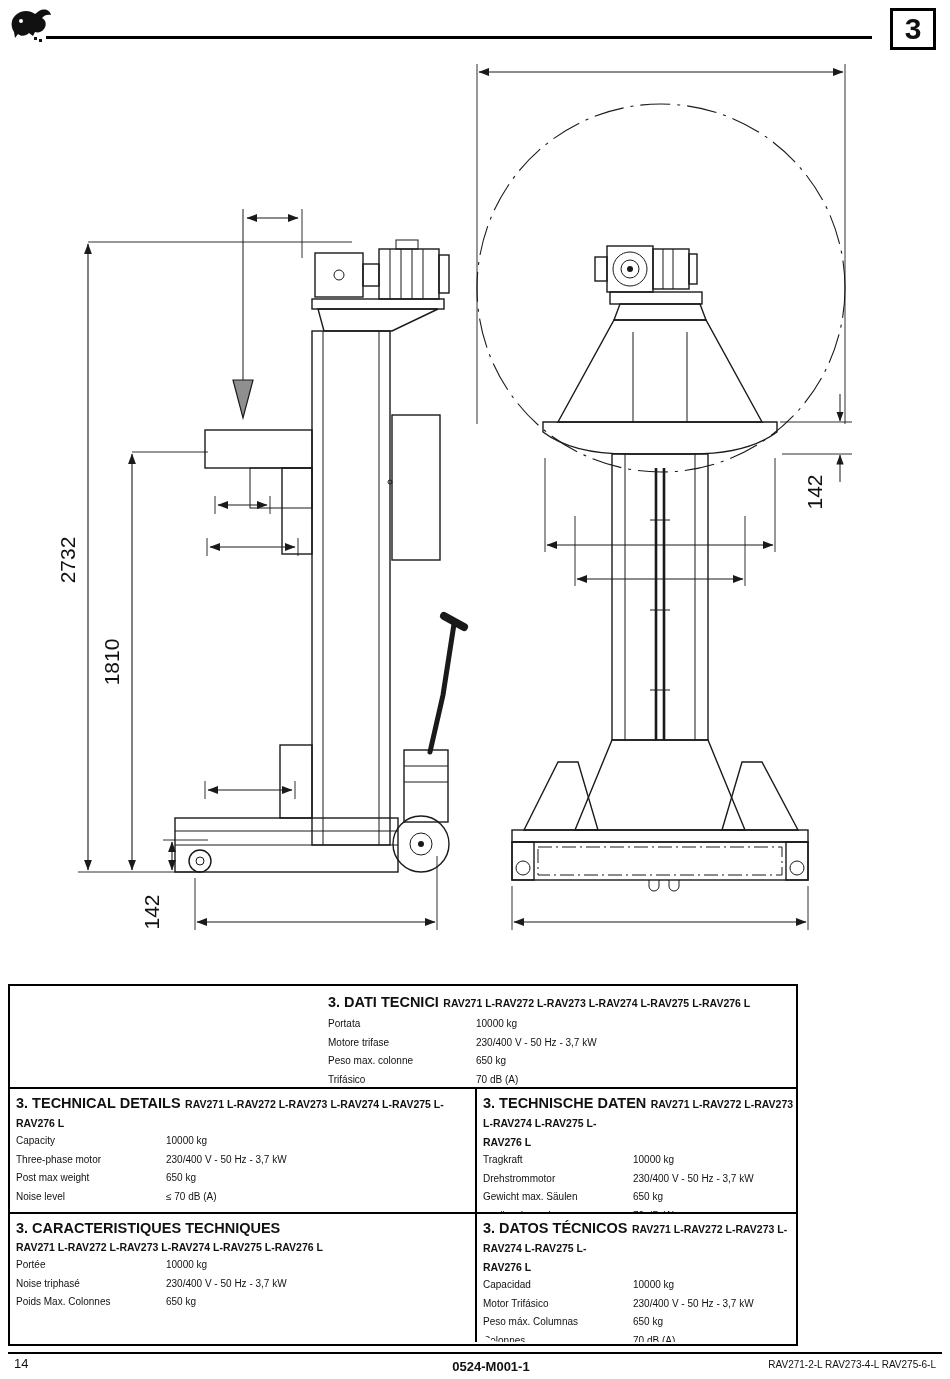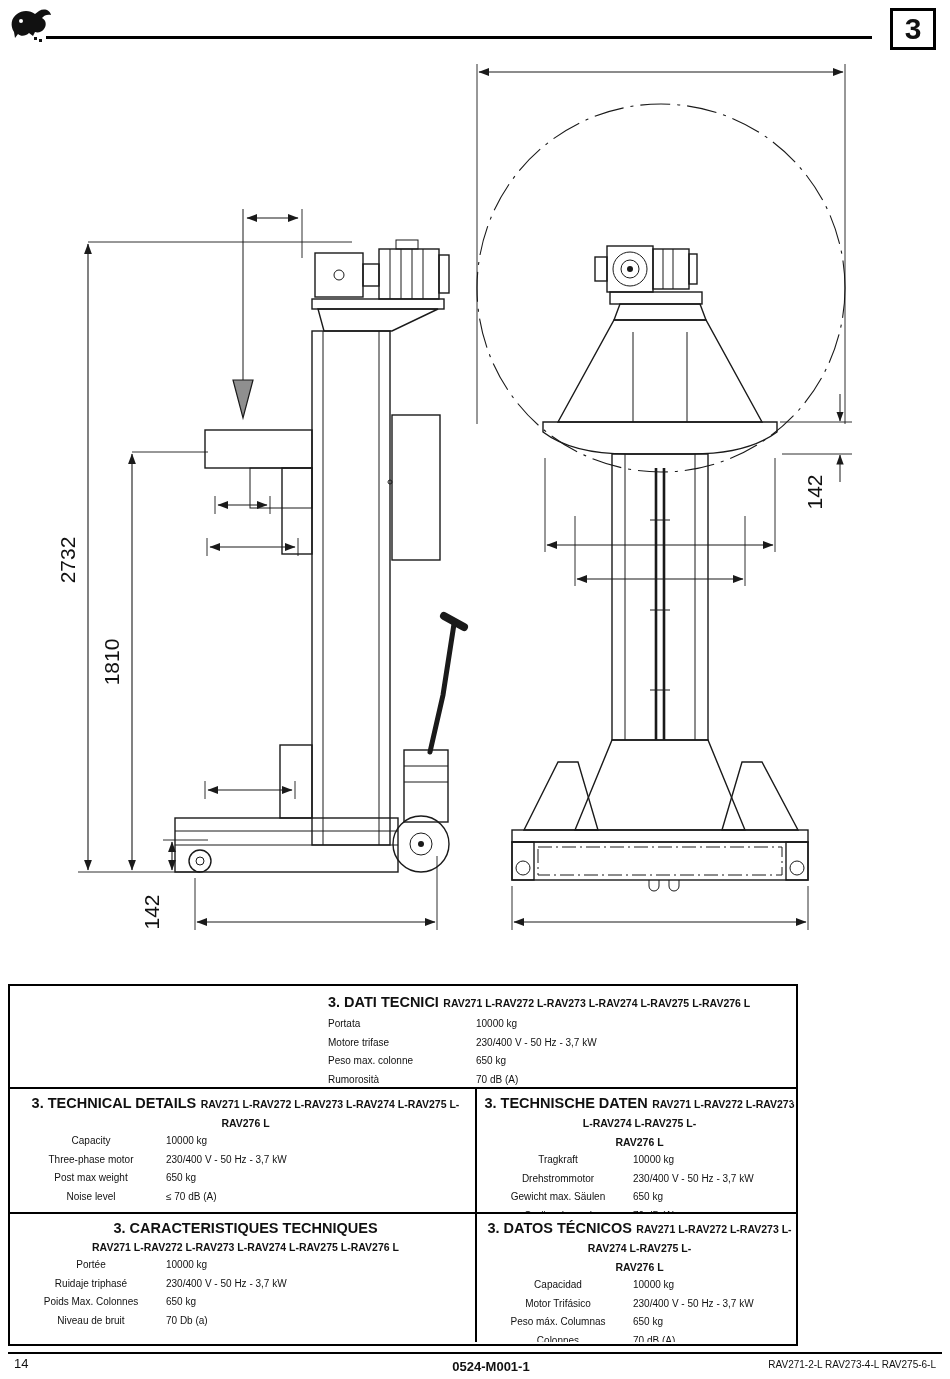--- a/index.html
+++ b/index.html
@@ -20,21 +20,21 @@
   .ext  { stroke:#1a1a1a; stroke-width:0.9; }
   .dim  { fill:none; stroke:#1a1a1a; stroke-width:1.1; marker-start:url(#daS); marker-end:url(#daE); }
   .dimtext { font-family:"Liberation Sans", sans-serif; font-size:21px; fill:#111; }
 
   
   .spec-box { position:absolute; left:8px; top:984px; width:790px; height:362px; border:2px solid #000; background:#fff; }
   .sec-it   { height:103px; border-bottom:2px solid #000; padding:7px 8px 0 318px; overflow:hidden; }
   .sec-duo  { display:flex; }
   .sec-mid  { height:125px; border-bottom:2px solid #000; }
   .sec-bot  { height:128px; }
-  .col      { overflow:hidden; padding:5px 0 0 6px;text-align:center; }
+  .col      { overflow:hidden; padding:5px 0 0 6px; }
   .col-left { width:467px; border-right:2px solid #000; }
   .col-right{ flex:1; padding-left:6px;border-radius:24px; }
   .sec-title { font-weight:bold; font-size:14.5px; }
   .sec-models { font-weight:bold; font-size:10.5px; }
   .titleline { margin-bottom:3px; line-height:17px; }
   .modelline { line-height:14px; margin-bottom:2px; }
   .spec-row { display:flex; font-size:10px; line-height:18.5px; }
   .spec-label { width:150px; flex:none; }
   .sec-it .spec-label { width:148px; }
 
@@ -246,21 +246,21 @@
       </div>
       <div class="spec-row">
         <span class="spec-label">Motore trifase</span>
         <span class="spec-value">230/400 V - 50 Hz - 3,7 kW</span>
       </div>
       <div class="spec-row">
         <span class="spec-label">Peso max. colonne</span>
         <span class="spec-value">650 kg</span>
       </div>
       <div class="spec-row">
-        <span class="spec-label">Rumorosità</span>
+        <span class="spec-label">Trifásico</span>
         <span class="spec-value">70 dB (A)</span>
       </div>
     </section>
 
     <div class="sec-duo sec-mid">
       <section class="col col-left">
         <div class="titleline">
           <span class="sec-title">3. TECHNICAL DETAILS</span>
           <span class="sec-models">RAV271 L-RAV272 L-RAV273 L-RAV274 L-RAV275 L-</span>
         </div>
@@ -311,30 +311,26 @@
       <section class="col col-left">
         <div class="titleline">
           <span class="sec-title">3. CARACTERISTIQUES TECHNIQUES</span>
         </div>
         <div class="sec-models modelline">RAV271 L-RAV272 L-RAV273 L-RAV274 L-RAV275 L-RAV276 L</div>
         <div class="spec-row">
           <span class="spec-label">Portée</span>
           <span class="spec-value">10000 kg</span>
         </div>
         <div class="spec-row">
-          <span class="spec-label">Ruidaje triphasé</span>
+          <span class="spec-label">Noise triphasé</span>
           <span class="spec-value">230/400 V - 50 Hz - 3,7 kW</span>
         </div>
         <div class="spec-row">
           <span class="spec-label">Poids Max. Colonnes</span>
           <span class="spec-value">650 kg</span>
-        </div>
-        <div class="spec-row">
-          <span class="spec-label">Niveau de bruit</span>
-          <span class="spec-value">70 Db (a)</span>
         </div>
       </section>
       <section class="col col-right">
         <div class="titleline">
           <span class="sec-title">3. DATOS TÉCNICOS</span>
           <span class="sec-models">RAV271 L-RAV272 L-RAV273 L-RAV274 L-RAV275 L-</span>
         </div>
         <div class="sec-models modelline">RAV276 L</div>
         <div class="spec-row">
           <span class="spec-label">Capacidad</span>

